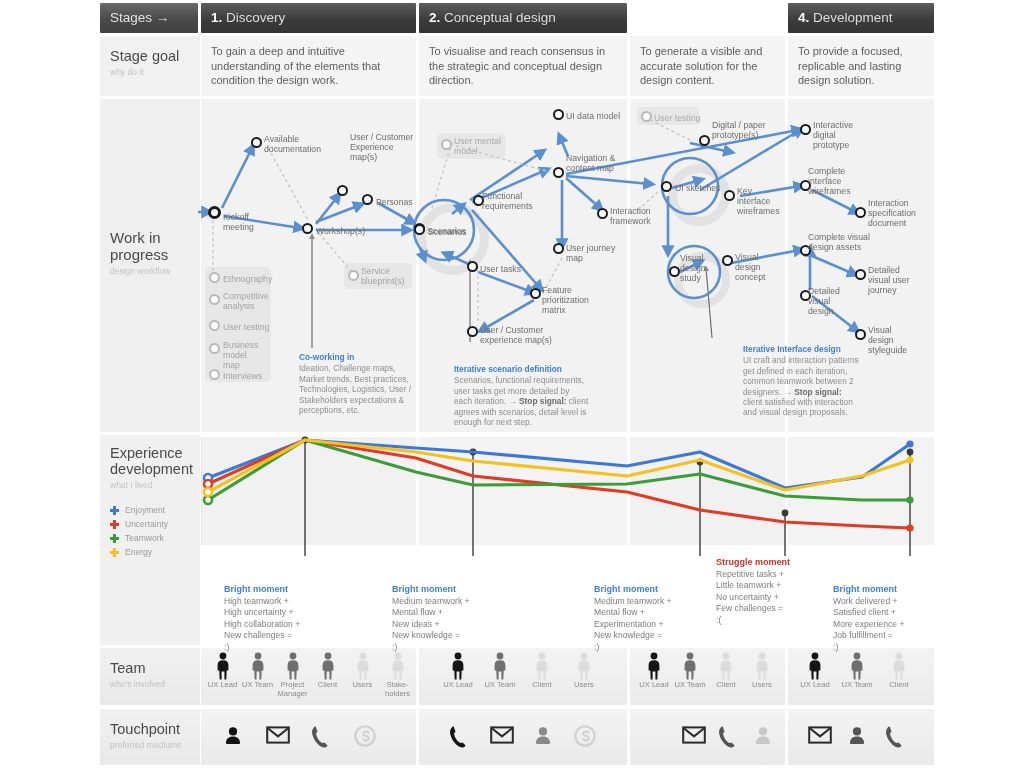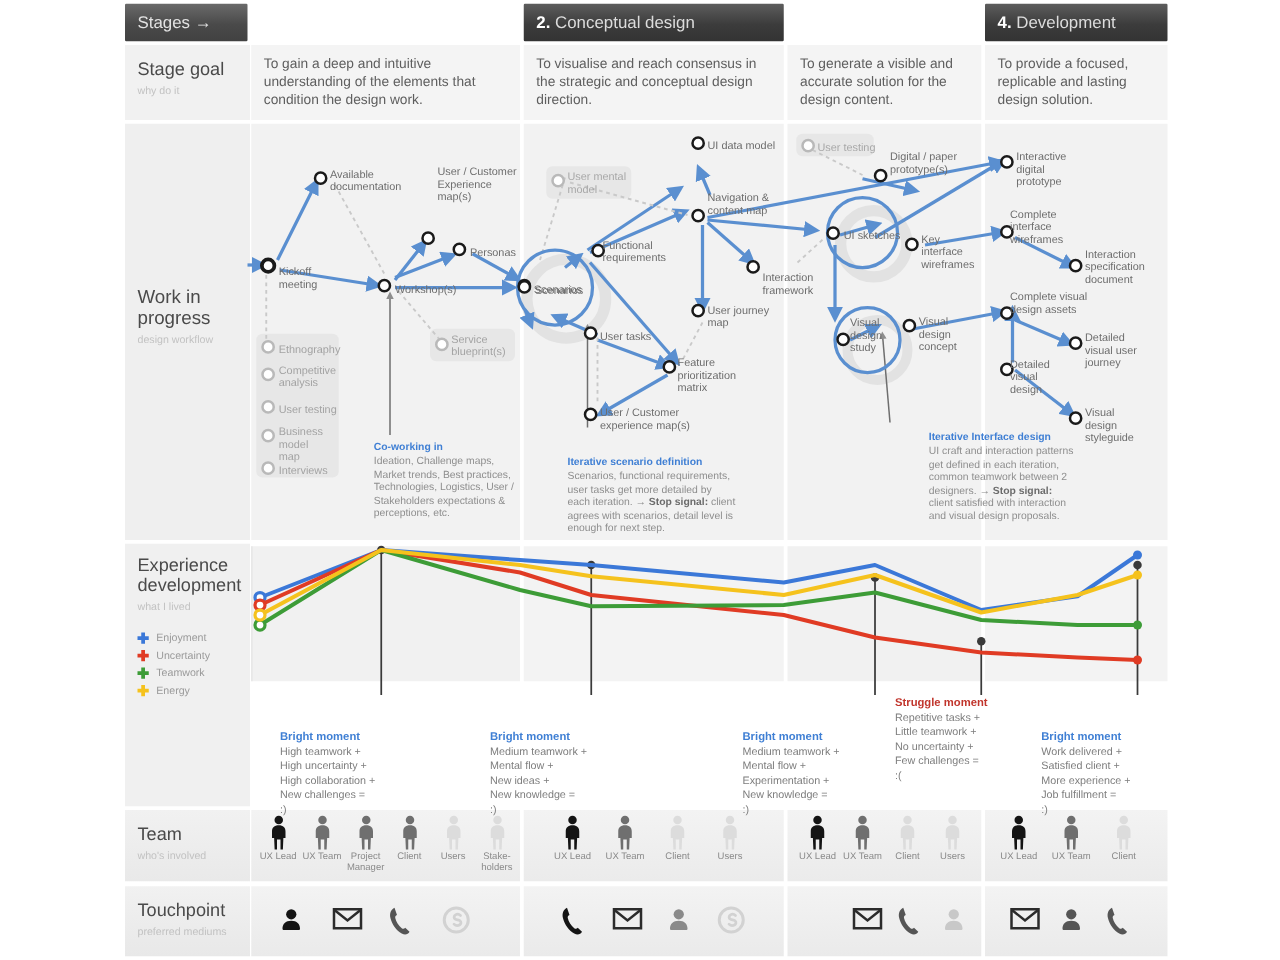--- a/index.html
+++ b/index.html
@@ -89,20 +89,24 @@
   .tpicon{position:absolute;}
   svg{display:block;overflow:visible;}
 </style>
 </head>
 <body>
 <div id="page">
 
 <div class="stage-head first" style="left:100px;width:98px;">
   <span>Stages →</span>
 </div>
+<div class="stage-head" style="left:201px;width:215px;">
+  <span class="num">1.</span>
+  <span>Discovery</span>
+</div>
 <div class="stage-head" style="left:419px;width:208px;">
   <span class="num">2.</span>
   <span>Conceptual design</span>
 </div>
 <div class="stage-head" style="left:788px;width:146px;">
   <span class="num">4.</span>
   <span>Development</span>
 </div>
 
 <div class="goal-label rowlabel" style="padding-top:12px;">
@@ -252,21 +256,21 @@
 <div class="node" style="left:473px;top:195px;"></div>
 <div class="nlabel w" style="left:482px;top:191px;width:48px;">Functional requirements</div>
 
 <div class="node" style="left:553px;top:109px;"></div>
 <div class="nlabel" style="left:566px;top:111px;">UI data model</div>
 
 <div class="node" style="left:553px;top:167px;"></div>
 <div class="nlabel w" style="left:566px;top:153px;width:56px;">Navigation &amp; content map</div>
 
 <div class="node" style="left:597px;top:208px;"></div>
-<div class="nlabel w" style="left:610px;top:217px;width:40px;">Interaction framework</div>
+<div class="nlabel w" style="left:610px;top:206px;width:40px;">Interaction framework</div>
 
 <div class="node" style="left:553px;top:243px;"></div>
 <div class="nlabel w" style="left:566px;top:243px;width:50px;">User journey map</div>
 
 <div class="node" style="left:467px;top:261px;"></div>
 <div class="nlabel" style="left:480px;top:264px;">User tasks</div>
 
 <div class="node" style="left:530px;top:288px;"></div>
 <div class="nlabel w" style="left:542px;top:285px;width:48px;">Feature prioritization matrix</div>
 

